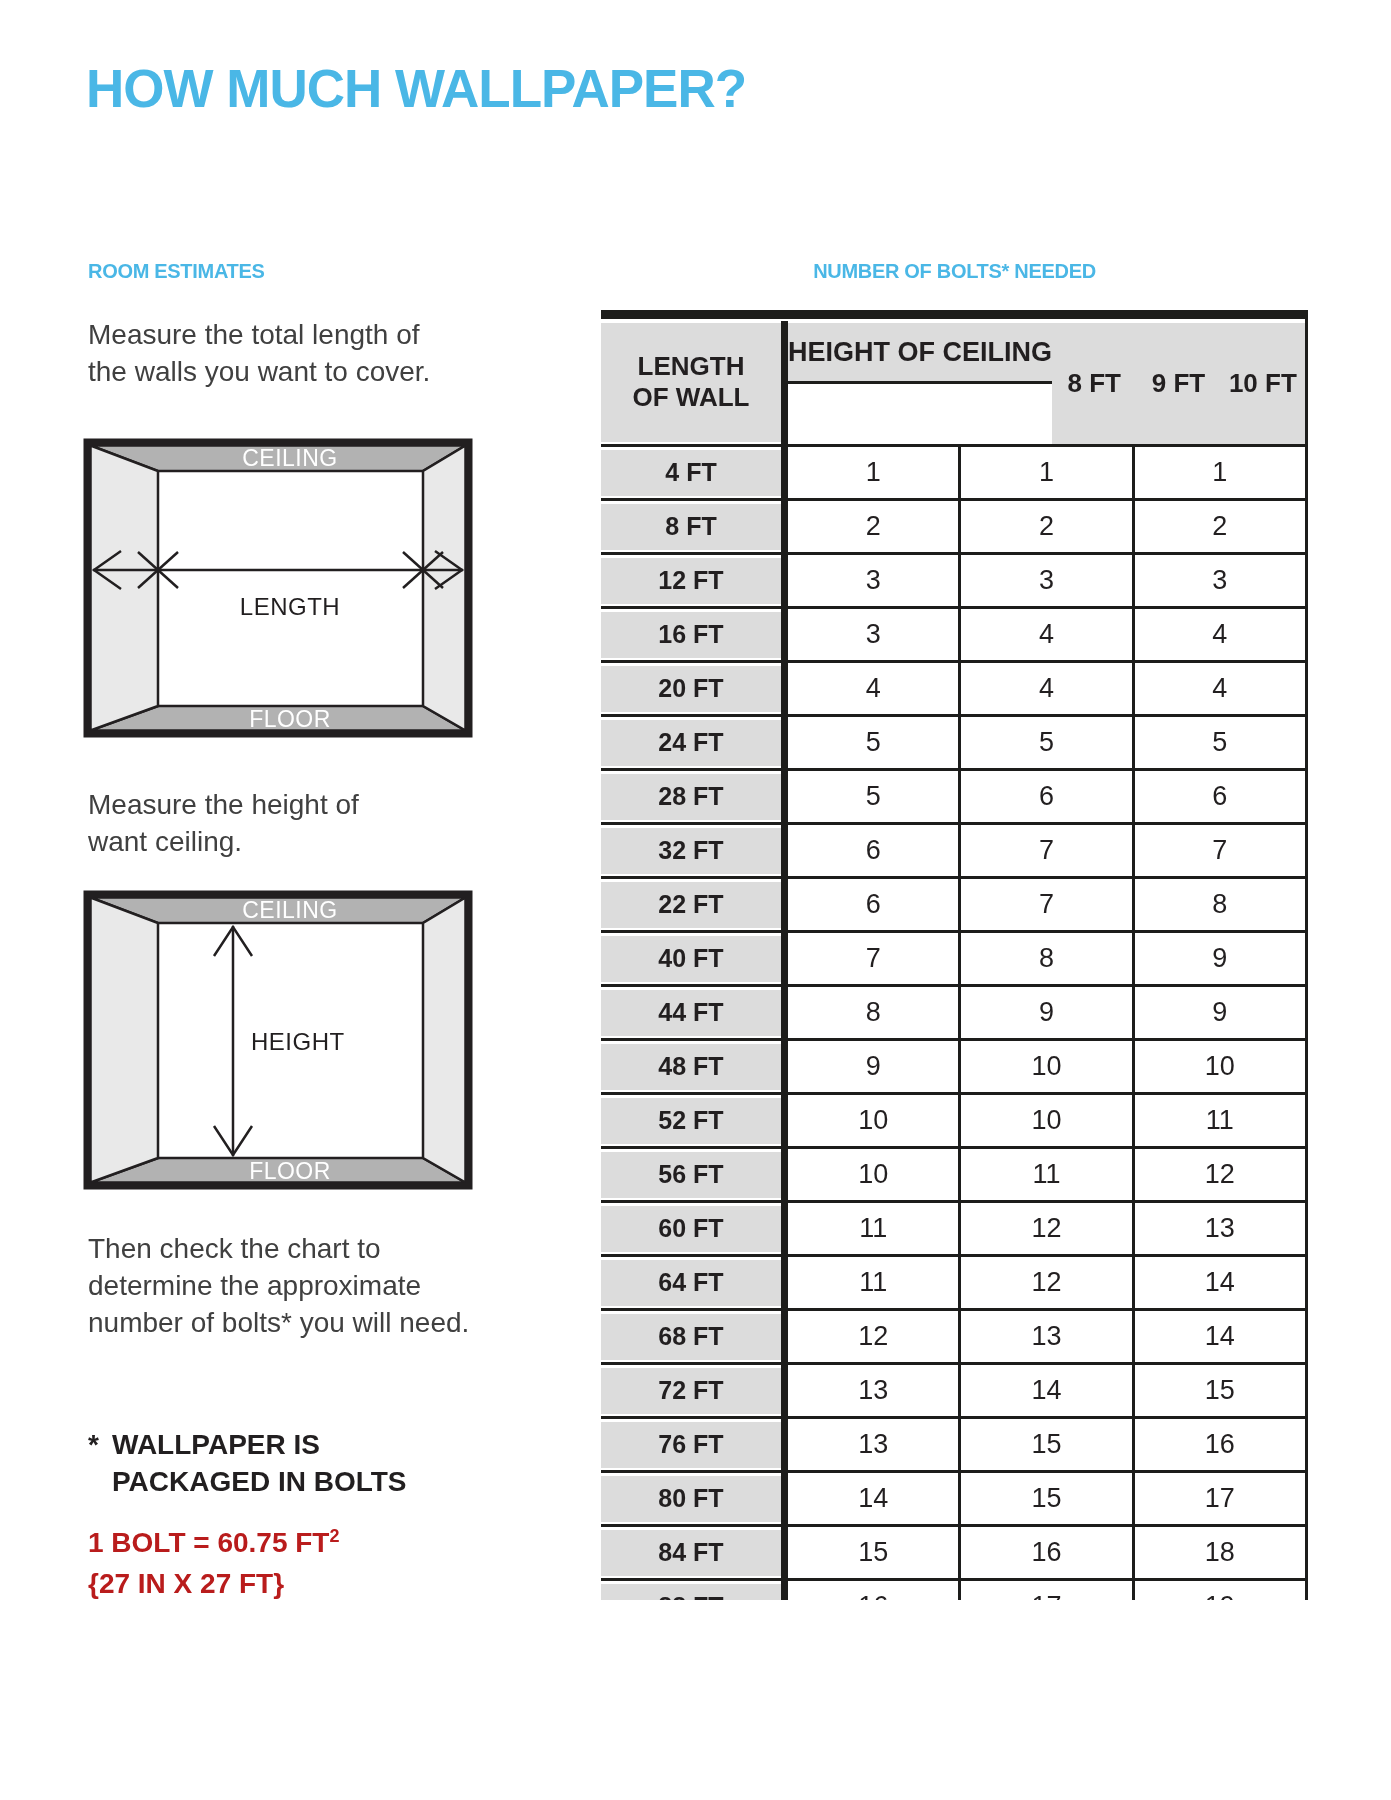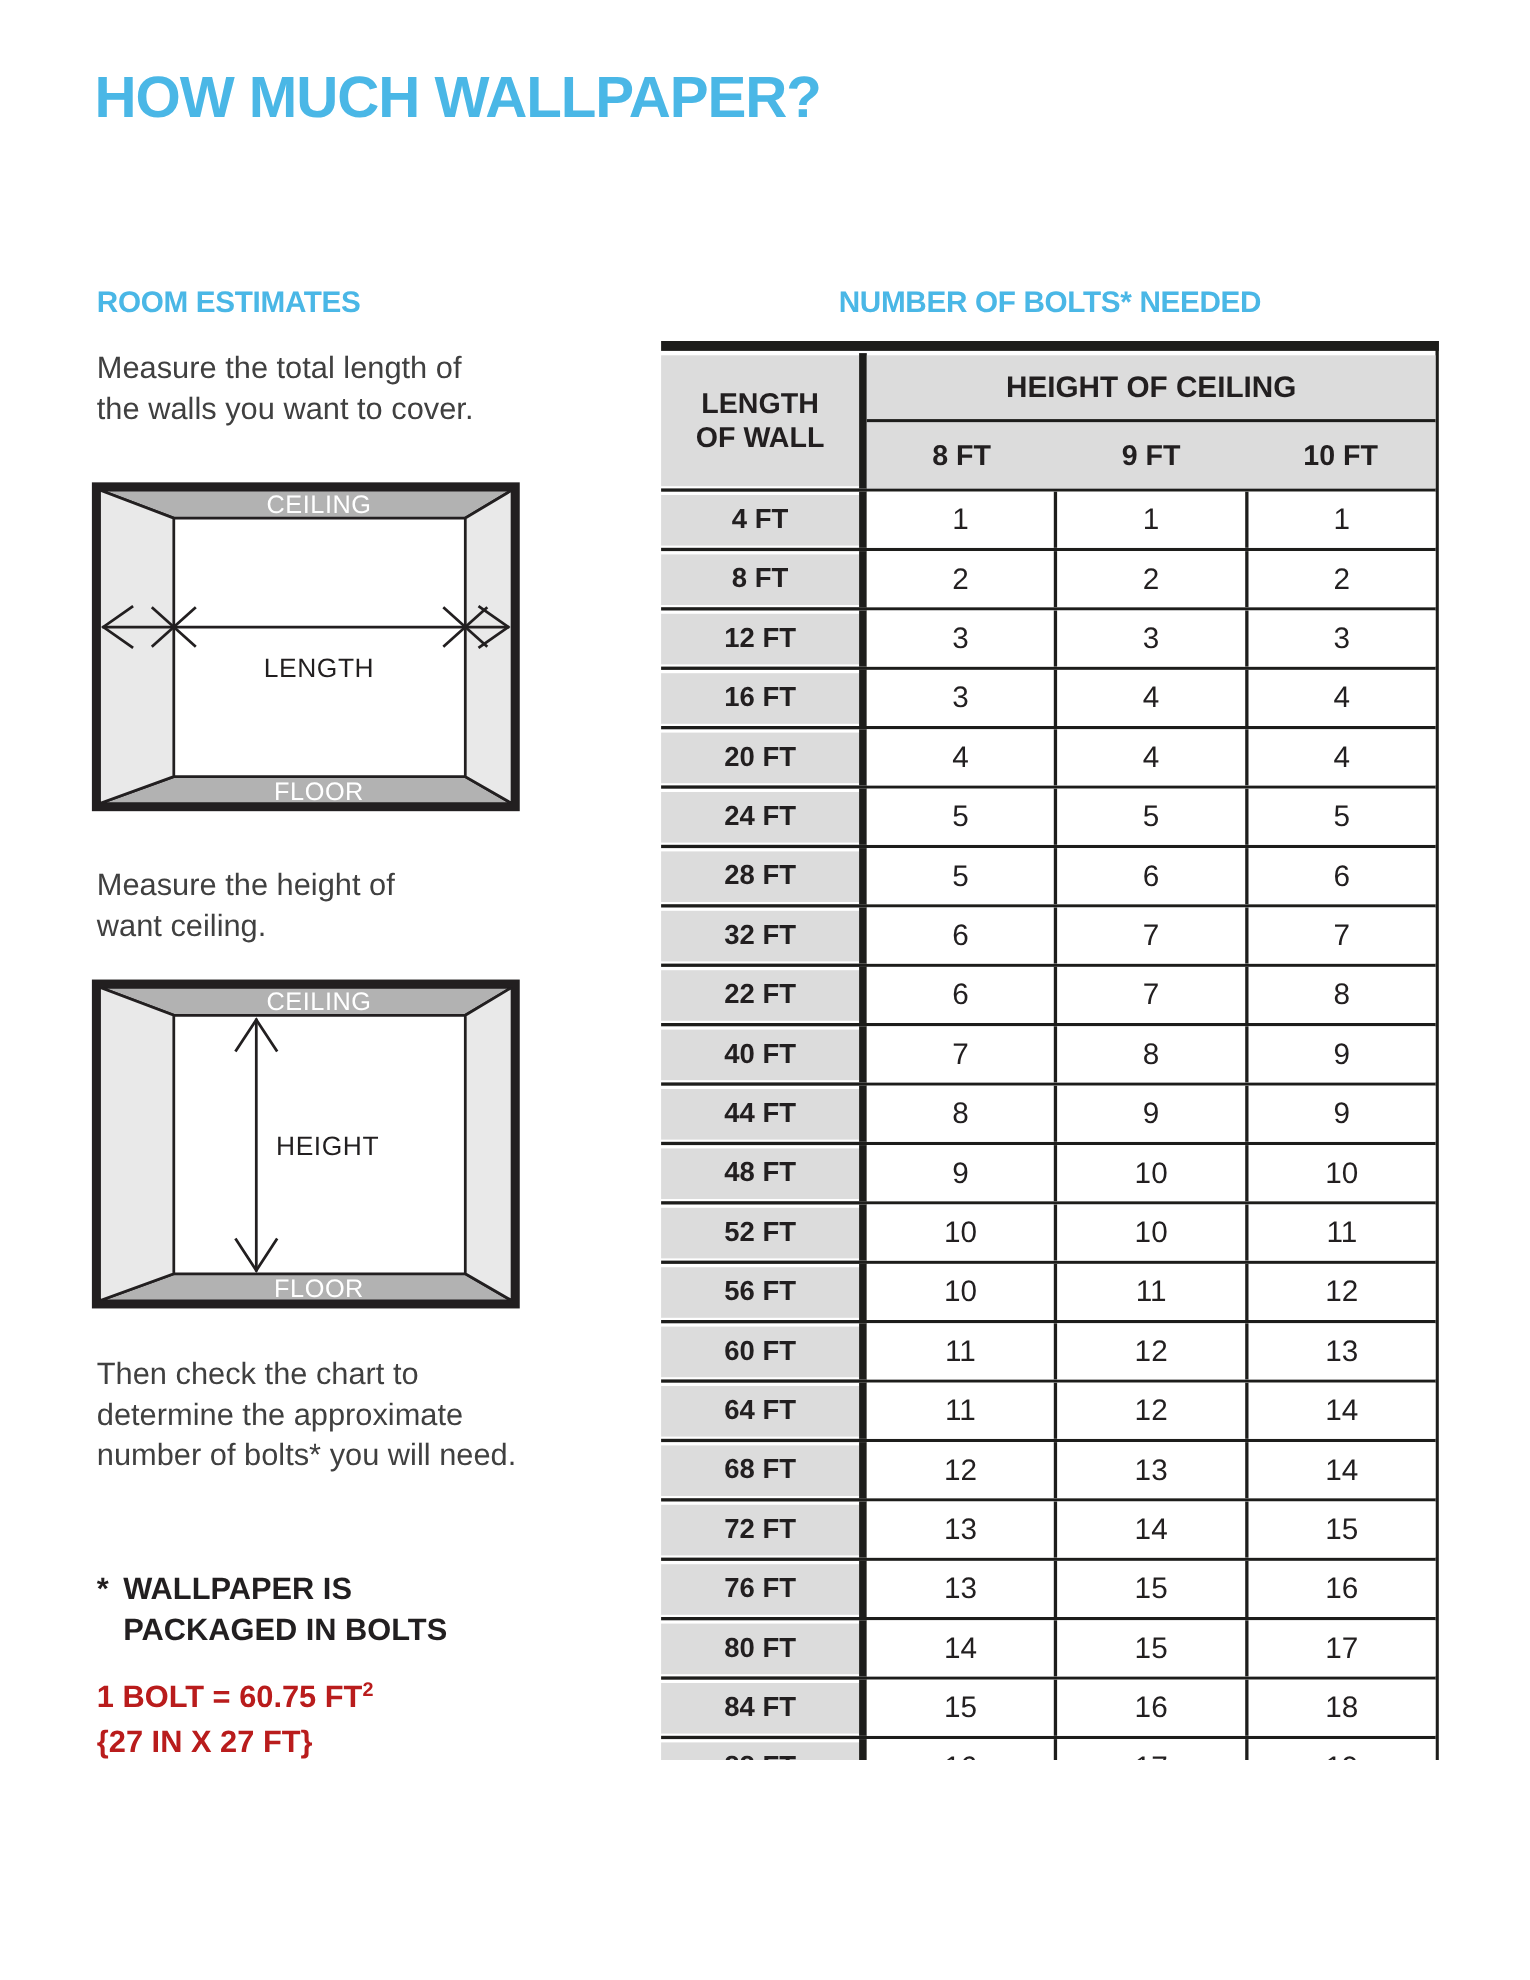--- a/index.html
+++ b/index.html
@@ -7,21 +7,21 @@
   .page { position:relative; width:1391px; height:1600px; background:#ffffff; overflow:hidden; }
 
   .abs { position:absolute; }
 
   .doc-title {
     left:86px; top:58px;
     font-size:53px; font-weight:bold; letter-spacing:-1px;
     color:#4ab7e6; white-space:nowrap;
   }
   .section-heading {
-    font-size:27px; font-weight:bold; letter-spacing:-0.3px;
+    font-size:20px; font-weight:bold; letter-spacing:-0.3px;
     color:#4ab7e6; white-space:nowrap;
   }
   .heading-left { left:88px; top:260px; }
   .heading-right { left:601px; top:260px; width:707px; text-align:center; }
 
   .body-text { font-size:28px; line-height:37px; color:#404040; }
   .body-text span { display:block; }
   .step1 { left:88px; top:316px; }
   .step2 { left:88px; top:786px; }
   .step3 { left:88px; top:1230px; }
@@ -48,21 +48,21 @@
     padding-top:2px;
     box-sizing:border-box;
   }
   .thead { display:flex; height:123px; border-bottom:3px solid #1d1d1b; }
   .th-left {
     width:180px; background:#dcdcdc; margin:2px 0 2.5px 0;
     display:flex; flex-direction:column; align-items:center; justify-content:center;
     font-size:26px; font-weight:bold; line-height:31px; text-align:center;
   }
   .vbar { width:7px; background:#1d1d1b; flex:0 0 auto; }
-  .th-right { flex:1; display:flex; flex-direction:column; margin-top:2px; }
+  .th-right { flex:1; display:flex; flex-direction:row; margin-top:2px; }
   .th-hoc {
     height:58px; border-bottom:3px solid #1d1d1b; background:#dcdcdc;
     display:flex; align-items:center; justify-content:center;
     font-size:27px; font-weight:bold;
   }
   .th-sub { flex:1; display:flex; background:#dcdcdc; }
   .th-sub-cell { flex:1; display:flex; align-items:center; justify-content:center; font-size:26px; font-weight:bold; }
 
   .drow { display:flex; height:54px; border-bottom:3px solid #1d1d1b; box-sizing:border-box; }
   .drow:last-child { border-bottom:none;padding-left:39px; }

